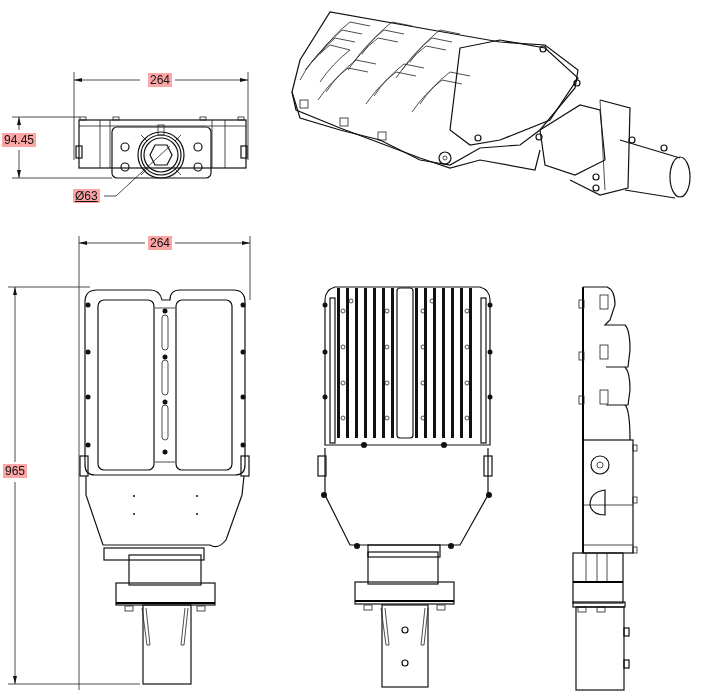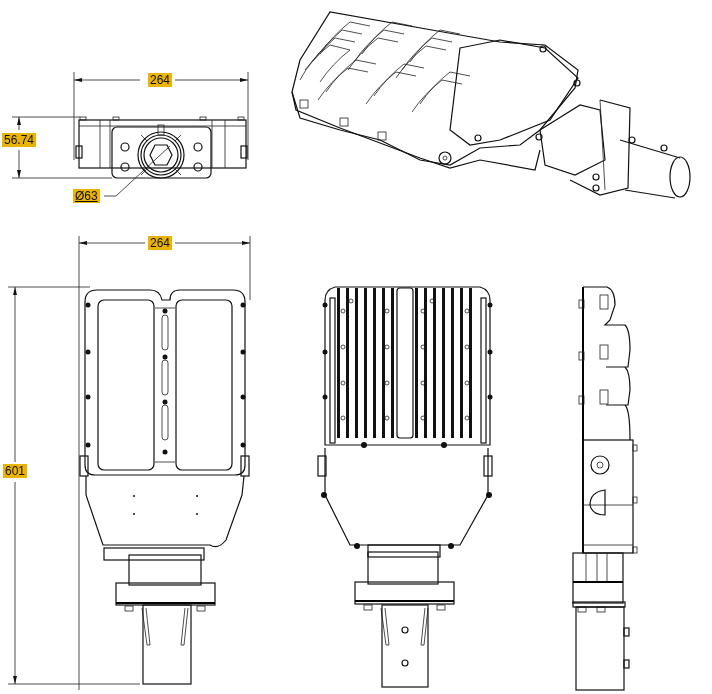--- a/index.html
+++ b/index.html
@@ -1,18 +1,18 @@
 <!DOCTYPE html>
 <html><head>
 <meta charset="utf-8">
 <style>
   html,body{margin:0;padding:0;background:#ffffff;}
   body{width:712px;height:694px;position:relative;overflow:hidden;font-family:"Liberation Sans",sans-serif;}
   svg{position:absolute;left:0;top:0;}
-  .dim-text{position:absolute;font-family:"Liberation Sans",sans-serif;font-size:12px;color:#111;background:#eab308;line-height:14px;padding:0 2px;}
+  .dim-text{position:absolute;font-family:"Liberation Sans",sans-serif;font-size:12px;color:#111;background:#fca5a5;line-height:14px;padding:0 2px;}
   .ln{stroke:#111;fill:none;stroke-width:1.2;}
   .lt{stroke:#222;fill:none;stroke-width:0.8;}
   .thick{stroke:#000;fill:none;stroke-width:2;}
   .fin{fill:#111;}
 </style>
 </head>
 <body>
 
 <svg width="712" height="694" viewBox="0 0 712 694">
 
@@ -277,16 +277,16 @@
     <rect class="ln" x="573" y="602" width="52" height="5"></rect>
     <rect class="lt" x="578" y="607" width="8" height="5"></rect>
     <rect class="lt" x="597" y="607" width="8" height="5"></rect>
     <rect class="ln" x="576" y="607" width="48" height="83"></rect>
     <rect class="ln" x="624" y="628" width="5" height="8"></rect>
     <rect class="ln" x="624" y="660" width="5" height="8"></rect>
   </g>
 </svg>
 
 <div class="dim-text" style="left:148px;top:73px;">264</div>
-<div class="dim-text" style="left:2px;top:133px;">56.74</div>
+<div class="dim-text" style="left:2px;top:133px;">94.45</div>
 <div class="dim-text" style="left:73px;top:189px;font-weight:normal;text-decoration:underline;">Ø63</div>
 <div class="dim-text" style="left:148px;top:236px;">264</div>
-<div class="dim-text" style="left:3px;top:464px;">601</div>
+<div class="dim-text" style="left:3px;top:464px;">965</div>
 
 </body></html>

